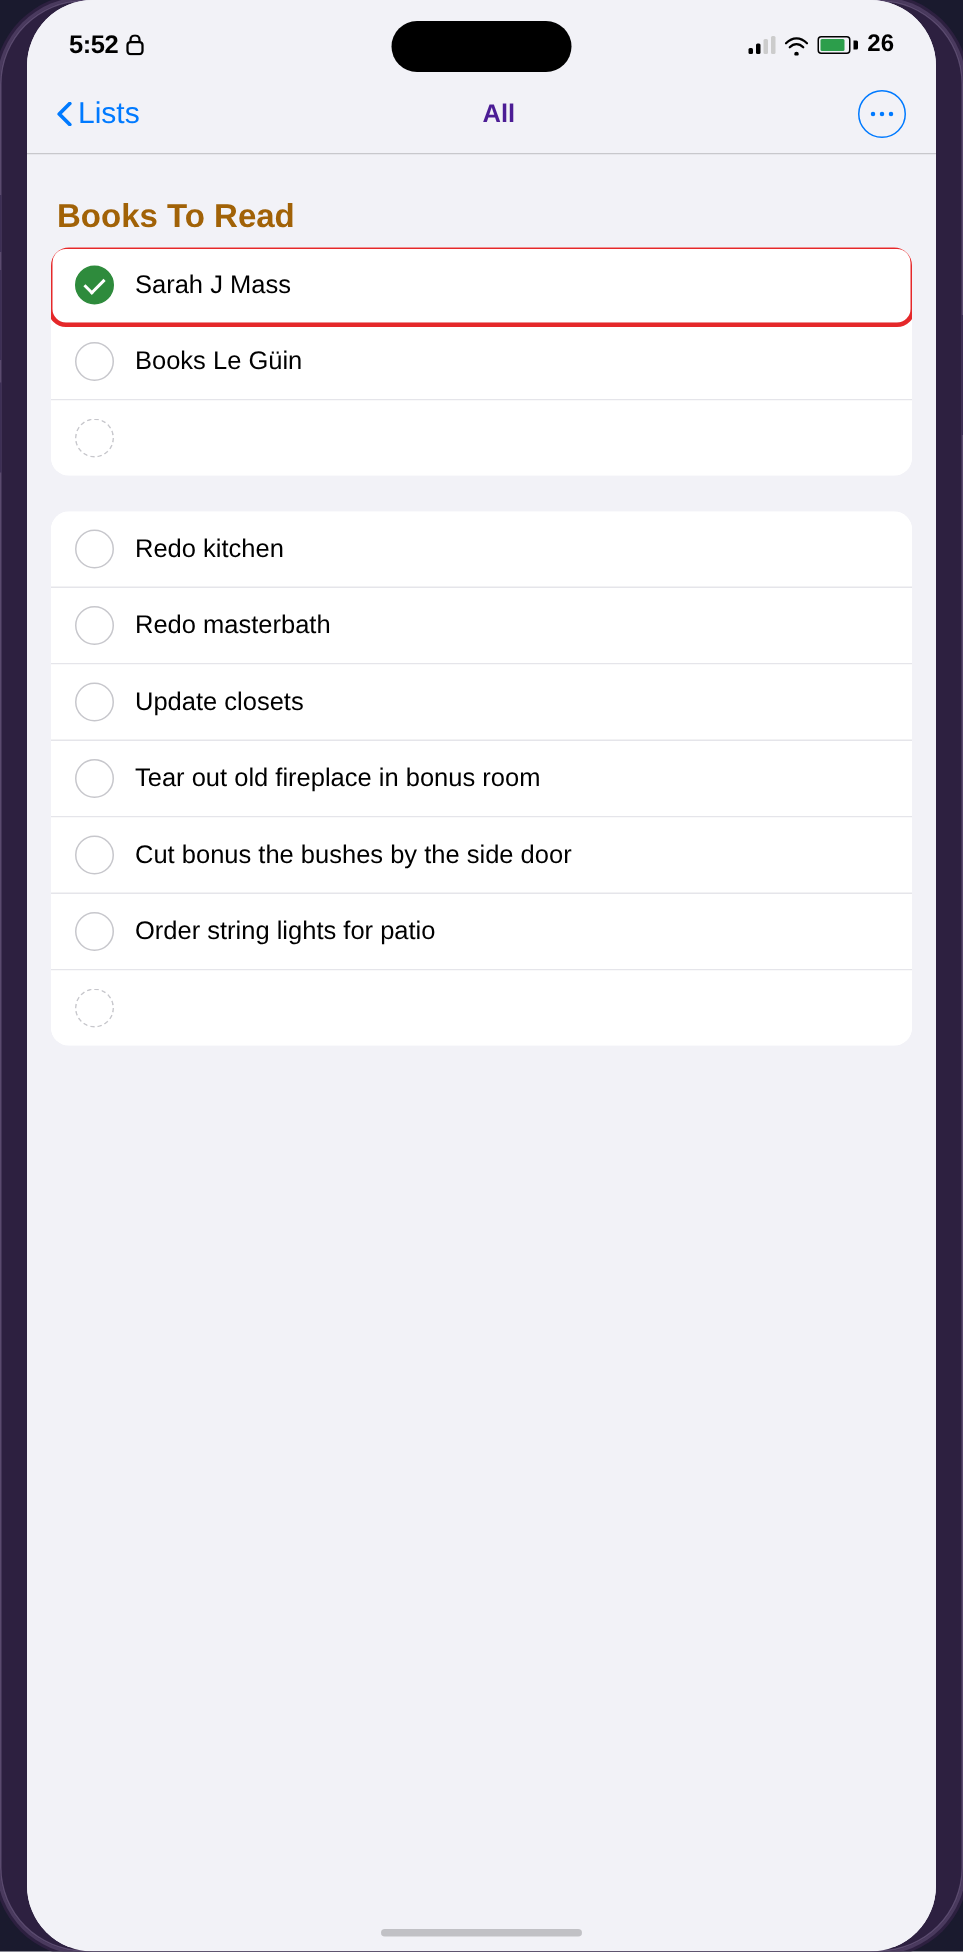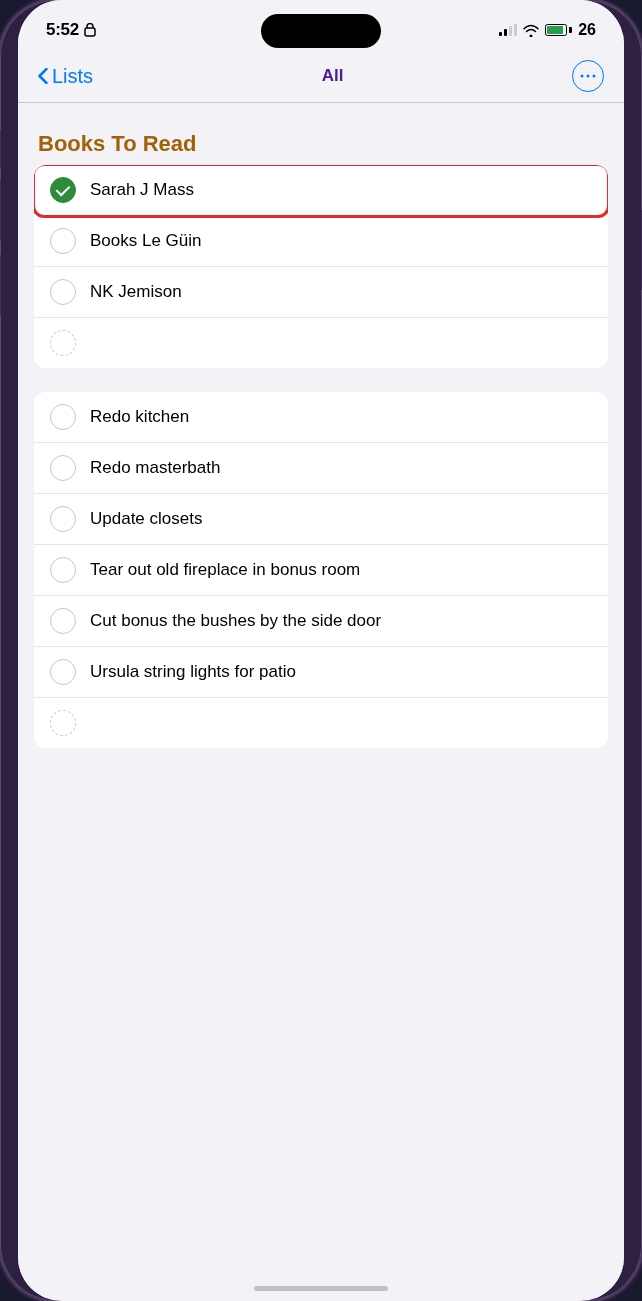--- a/index.html
+++ b/index.html
@@ -376,24 +376,20 @@
 
           <div class="list-item highlighted">
             <div class="checkbox checked"></div>
             <span class="item-text">Sarah J Mass</span>
           </div>
           <div class="list-item">
             <div class="checkbox"></div>
             <span class="item-text">Books Le Güin</span>
           </div>
           <div class="list-item">
-            <div class="checkbox"></div>
-            <span class="item-text">NK Jemison</span>
-          </div>
-          <div class="list-item">
             <div class="checkbox dotted"></div>
             <span class="item-text"></span>
           </div>
         </div>
       </div>
 
       <div class="section">
         <div class="list-container">
           <div class="list-item">
             <div class="checkbox"></div>
@@ -410,21 +406,21 @@
           <div class="list-item">
             <div class="checkbox"></div>
             <span class="item-text">Tear out old fireplace in bonus room</span>
           </div>
           <div class="list-item">
             <div class="checkbox"></div>
             <span class="item-text">Cut bonus the bushes by the side door</span>
           </div>
           <div class="list-item">
             <div class="checkbox"></div>
-            <span class="item-text">Ursula string lights for patio</span>
+            <span class="item-text">Order string lights for patio</span>
           </div>
           <div class="list-item">
             <div class="checkbox dotted"></div>
             <span class="item-text"></span>
           </div>
         </div>
       </div>
 
       <div style="height: 40px;"></div>
     </div>

